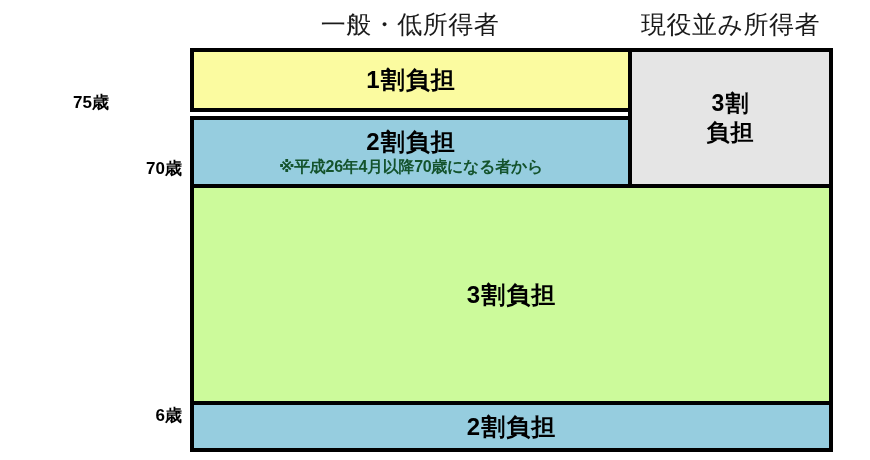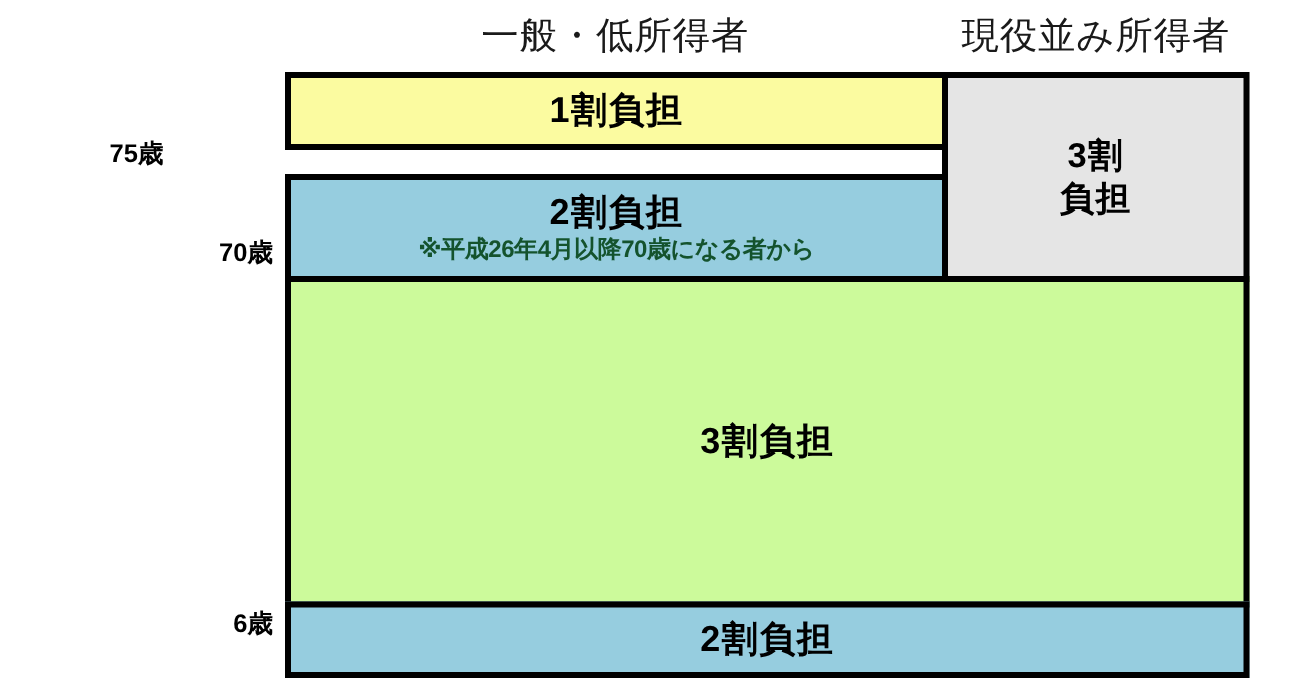--- a/index.html
+++ b/index.html
@@ -107,21 +107,21 @@
     letter-spacing: -0.3px;
     margin-top: 3px;
     color: #14532d;
   }
 
   
   .box-tier1 {
     left: 190px;
     top: 48px;
     width: 442px;
-    height: 52px;
+    height: 64px;
   }
   
   .box-tier2-upper {
     left: 190px;
     top: 116px;
     width: 442px;
     height: 72px;
   }
   
   .box-tier3-right {

